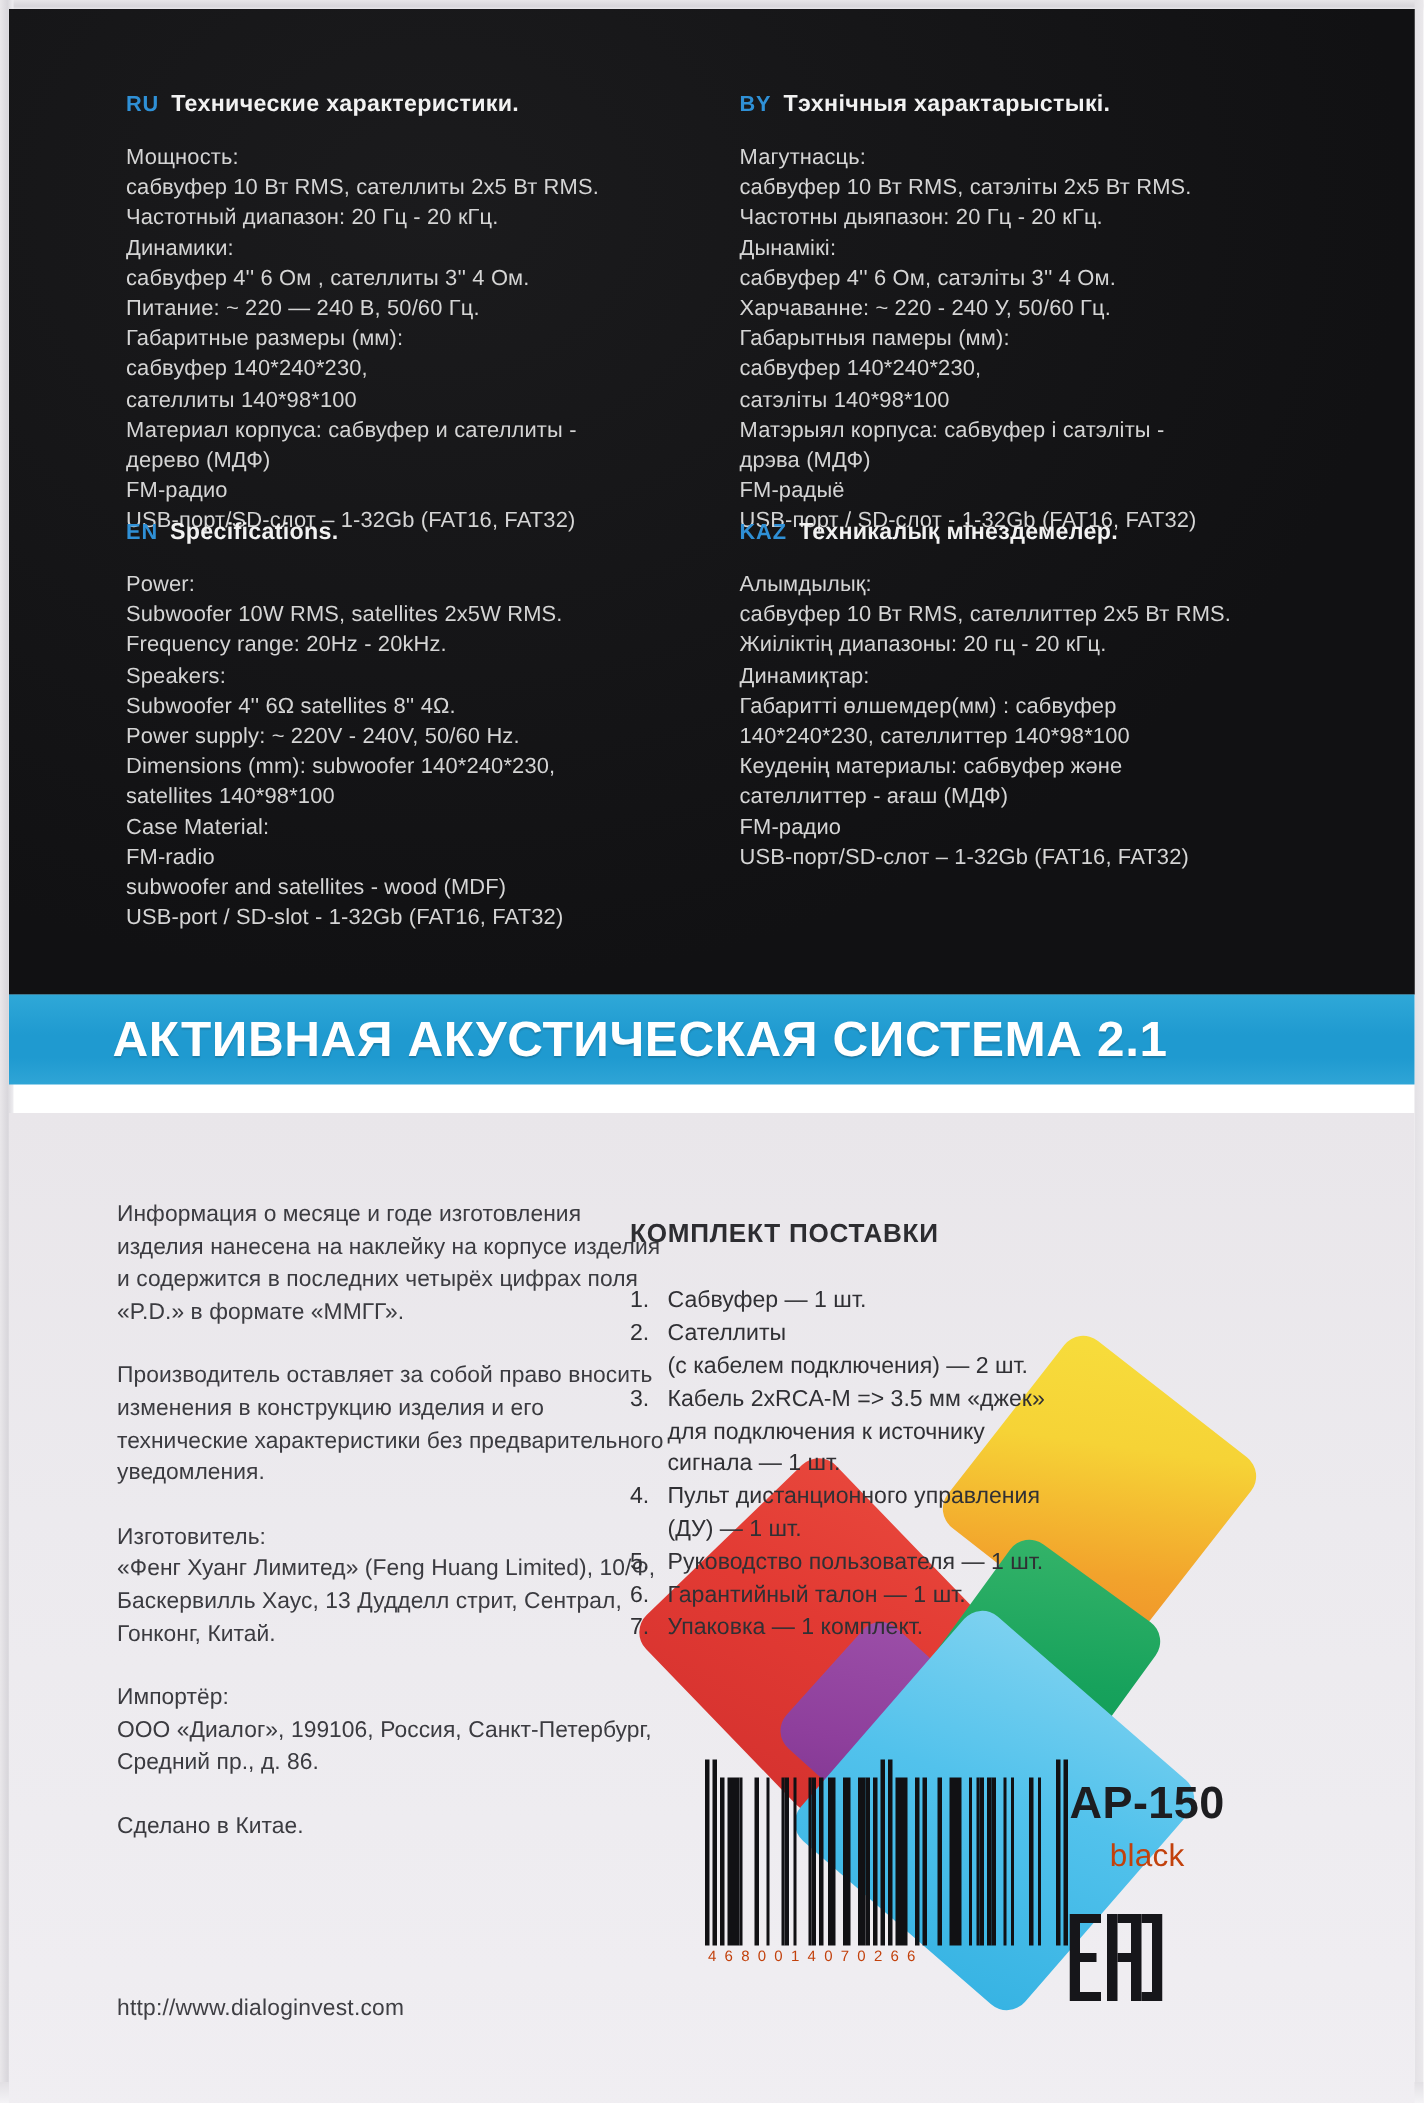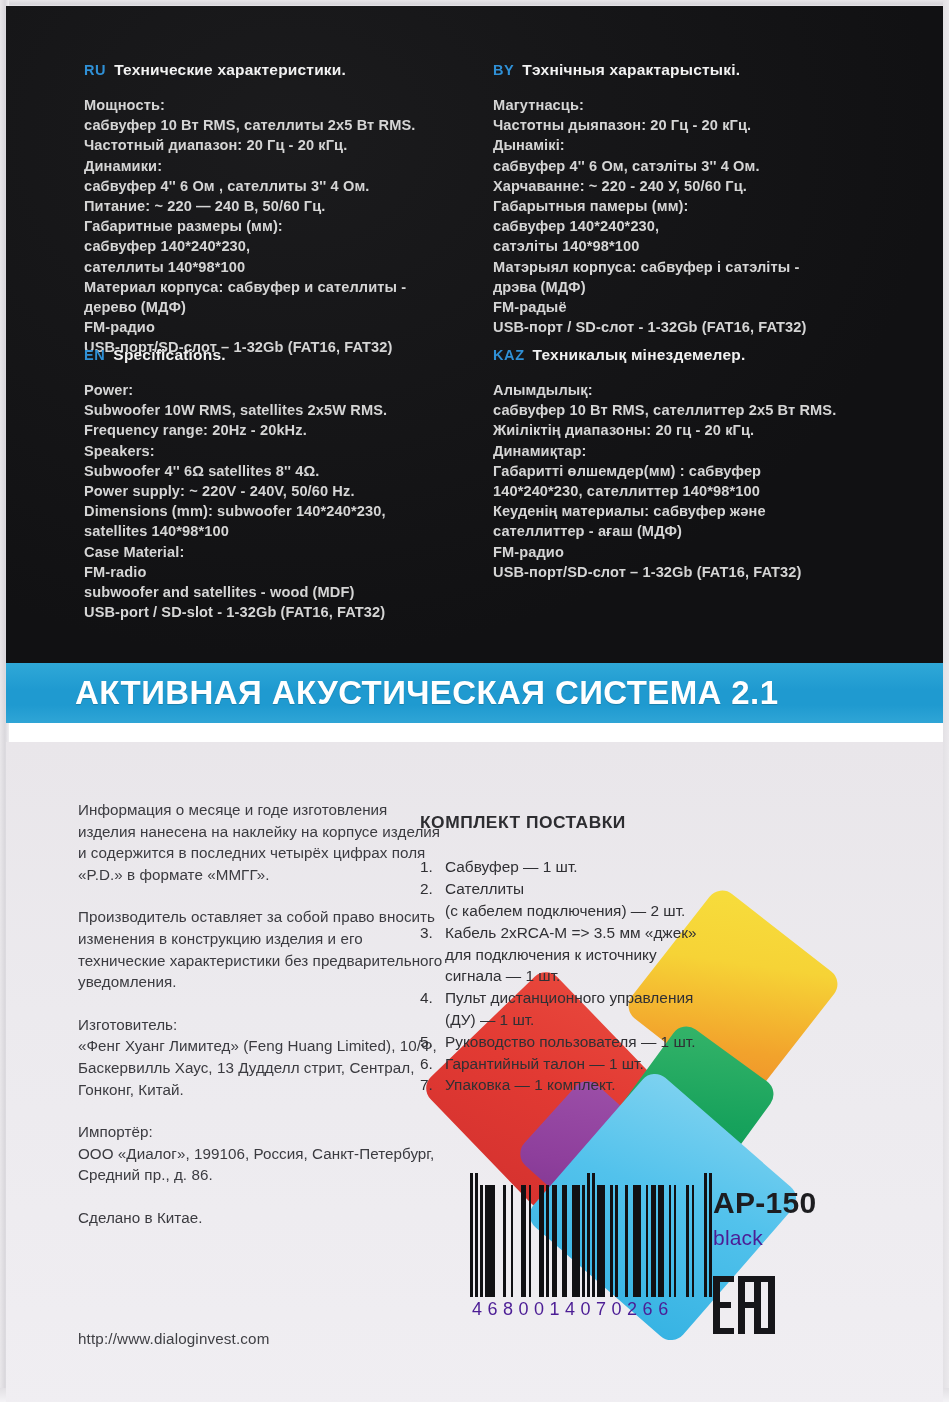--- a/index.html
+++ b/index.html
@@ -45,21 +45,21 @@
   .lang-tag{
     color:#2f90d6;font-weight:bold;font-size:14.5px;
     letter-spacing:.6px;margin-right:8px;
   }
   .spec-body{
     margin-top:16px;
     font-size:14.6px;
     line-height:20.2px;
     color:#d5d5d5;
     letter-spacing:.1px;
-    font-weight:700;
+    font-weight:400;
   }
   .spec-body div{white-space:pre;}
 
   
   #banner{
     position:absolute;left:6px;top:663px;width:937px;height:60px;
     background:linear-gradient(to bottom,#2fa8d8,#1f9ad0 45%,#1f9ad0 70%,#2fa5d6);
     display:flex;align-items:center;
   }
   #banner-title{
@@ -143,30 +143,30 @@
     transform:rotate(41deg);
     background:linear-gradient(160deg,#7ed2f0 0%,#52c2ec 45%,#36b3e3 100%);
   }
 
   
   #barcode-wrap{position:absolute;left:470px;top:1173px;z-index:6;}
   #barcode{height:124px;display:flex;align-items:flex-end;gap:0;}
   #barcode span{display:block;background:#111114;}
   #barcode-digits{
     margin-top:2px;
-    font-size:18px;color:#4c1d95;
+    font-size:10px;color:#c2410c;
     font-family:"Liberation Sans","DejaVu Sans",sans-serif;
     letter-spacing:5.5px;
     padding-left:2px;
   }
 
   
   #model-block{position:absolute;left:713px;top:1186px;z-index:6;}
   #model-name{font-size:30px;font-weight:bold;color:#1d1d20;letter-spacing:.3px;}
-  #model-color{font-size:21px;color:#4c1d95;margin-top:6px;letter-spacing:.2px;}
+  #model-color{font-size:21px;color:#c2410c;margin-top:6px;letter-spacing:.2px;text-align:center;}
   #eac-mark{margin-top:26px;}
 
 </style>
 </head>
 <body>
 
 <div id="package">
 
   <div class="edge-top"></div>
   <div class="edge-left"></div>
@@ -221,20 +221,21 @@
     </div>
 
     <div class="spec-col right">
 
       <div class="spec-block" style="top:55px;">
         <div class="spec-head">
           <span class="lang-tag">BY</span><span>Тэхнічныя характарыстыкі.</span>
         </div>
         <div class="spec-body">
             <div>Магутнасць:</div>
+            <div>сабвуфер 10 Вт RMS, сатэліты 2х5 Вт RMS.</div>
             <div>Частотны дыяпазон: 20 Гц - 20 кГц.</div>
             <div>Дынамікі:</div>
             <div>сабвуфер 4'' 6 Ом, сатэліты 3'' 4 Ом.</div>
             <div>Харчаванне: ~ 220 - 240 У, 50/60 Гц.</div>
             <div>Габарытныя памеры (мм):</div>
             <div>сабвуфер 140*240*230,</div>
             <div>сатэліты 140*98*100</div>
             <div>Матэрыял корпуса: сабвуфер і сатэліты -</div>
             <div>дрэва (МДФ)</div>
             <div>FM-радыё</div>

